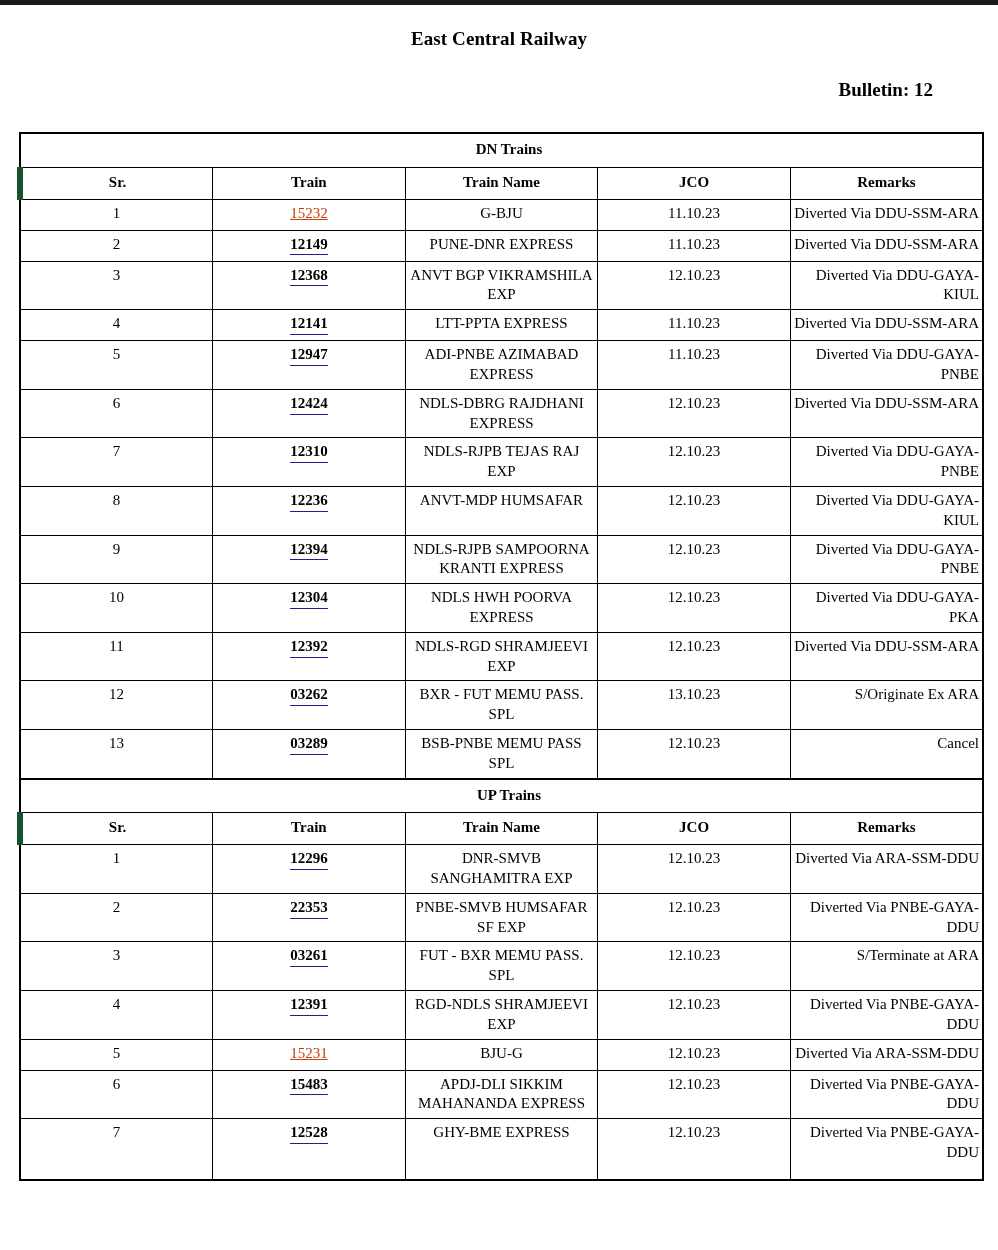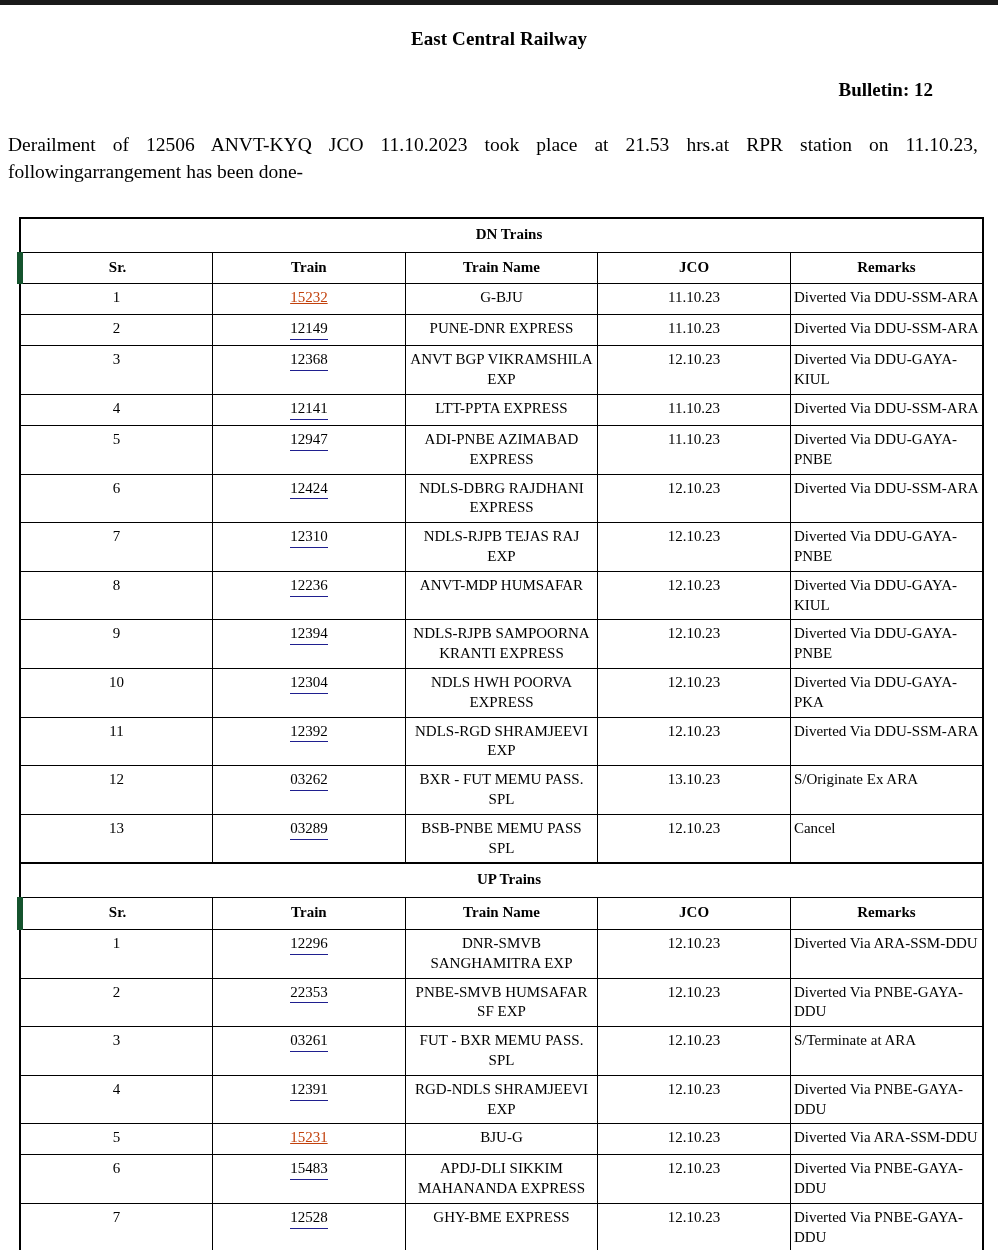--- a/index.html
+++ b/index.html
@@ -86,60 +86,60 @@
     border-bottom: 1.5px solid #000;
     vertical-align: middle;
   }
   tr.col-head th.c-sr { border-left: 6px solid #14532d; margin-left: 12px; }
   tr.col-head th.c-remarks { border-right: 1px solid #f97316; }
 
   td.c-sr      { width: 42px;  text-align: center; border-left: 2px solid #000; }
   td.c-train   { width: 73px;  text-align: center; }
   td.c-name    { width: 338px; text-align: center; }
   td.c-jco     { width: 110px; text-align: center; }
-  td.c-remarks { width: 398px; text-align: left; border-right: 2px solid #000; }
+  td.c-remarks { width: 398px; text-align: right; border-right: 2px solid #000; }
 
   th.c-sr      { width: 42px; }
   th.c-train   { width: 73px; }
   th.c-name    { width: 338px; }
   th.c-jco     { width: 110px; }
   th.c-remarks { width: 398px; }
 
   tr.data-row td { height: 22px; }
 
   
   td.va-bottom { vertical-align: bottom; }
   td.va-middle { vertical-align: middle; }
 
   .trainlink {
     color: #000000;
     text-decoration: none;
     border-bottom: 1.5px solid #1f1f8f;
     padding-bottom: 0px;
     cursor: pointer;
     display: inline-block;
+    font-weight: bold;
   }
   .trainplain {
     color: #c2410c;
     display: inline-block;
     text-decoration: underline;
   }
 </style>
 </head>
 <body>
 
 <div class="top-rule"></div>
 
 <div class="page">
 
   <h1 class="doc-title">East Central Railway</h1>
 
   <div class="bulletin-line">Bulletin: 12</div>
 
-  <p class="intro">Derailment of 12506 ANVT-KYQ JCO 11.10.2023 took place at 21.53 hrs.at RPR station on 11.10.23, followingarrangement has been done-</p>
 
   <div class="table-wrap">
     <table class="bulletin">
       <tbody id="table-body">
           <tr class="section-title">
             <td colspan="5">DN Trains</td>
           </tr>
           <tr class="col-head">
             <th class="c-sr">Sr.</th>
             <th class="c-train">Train</th>

